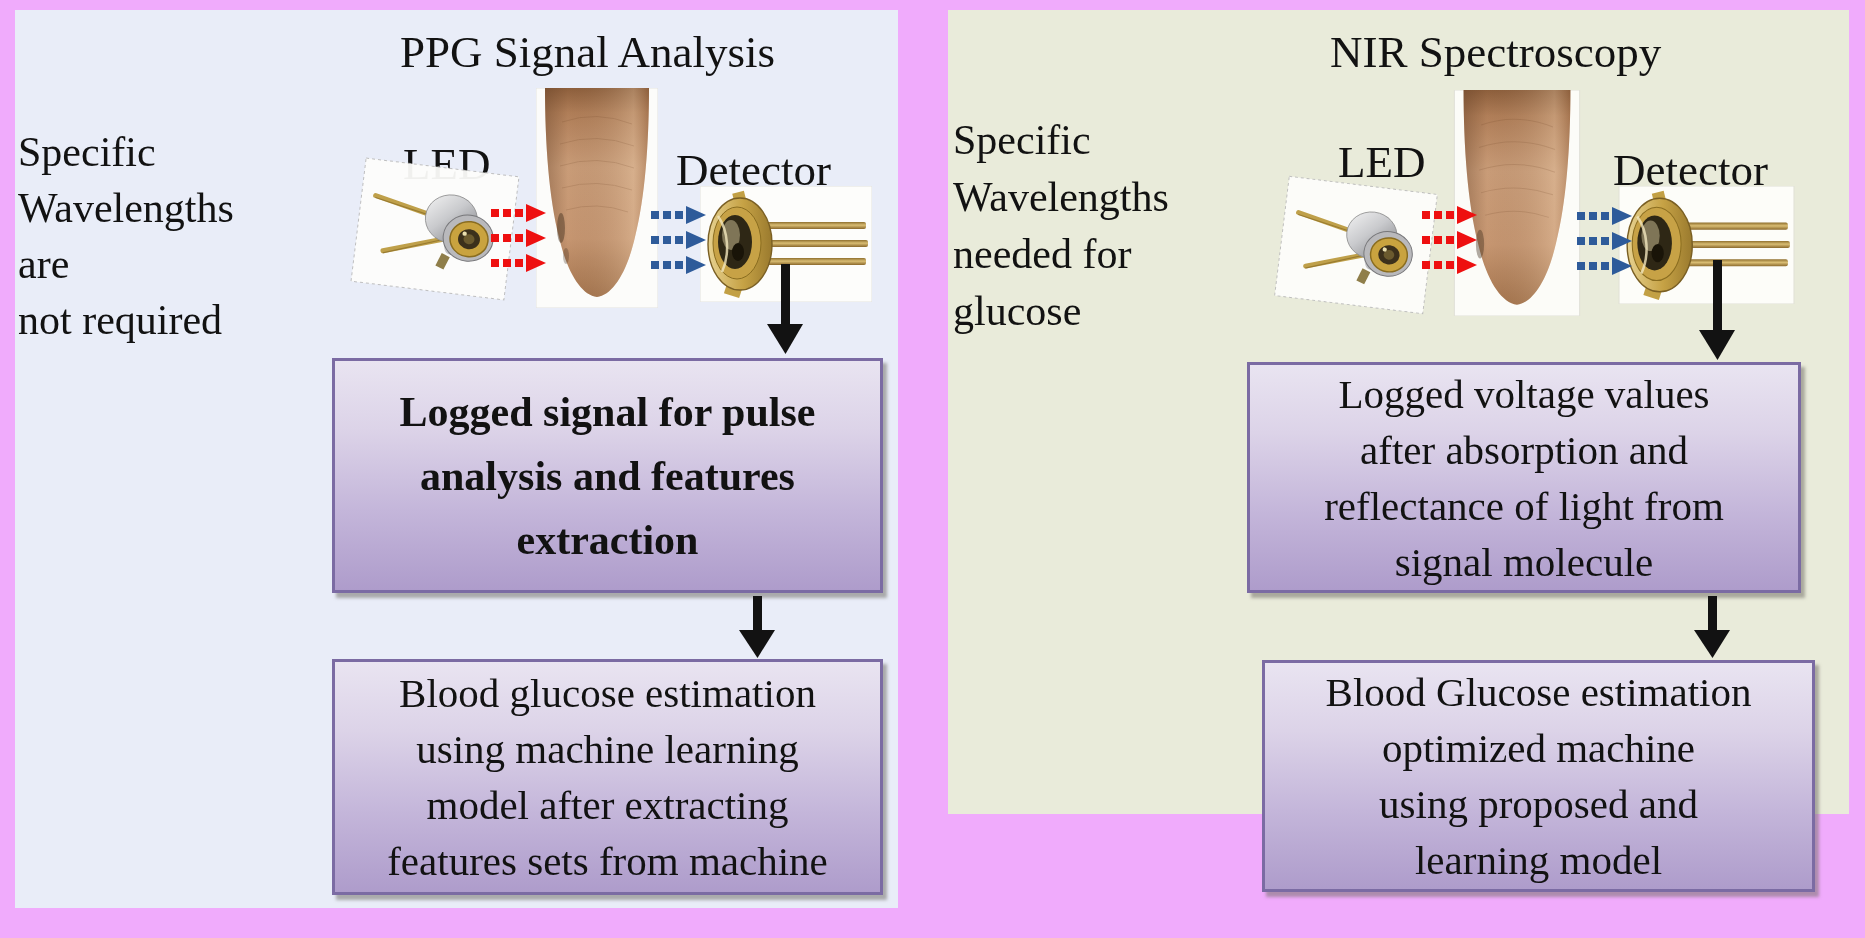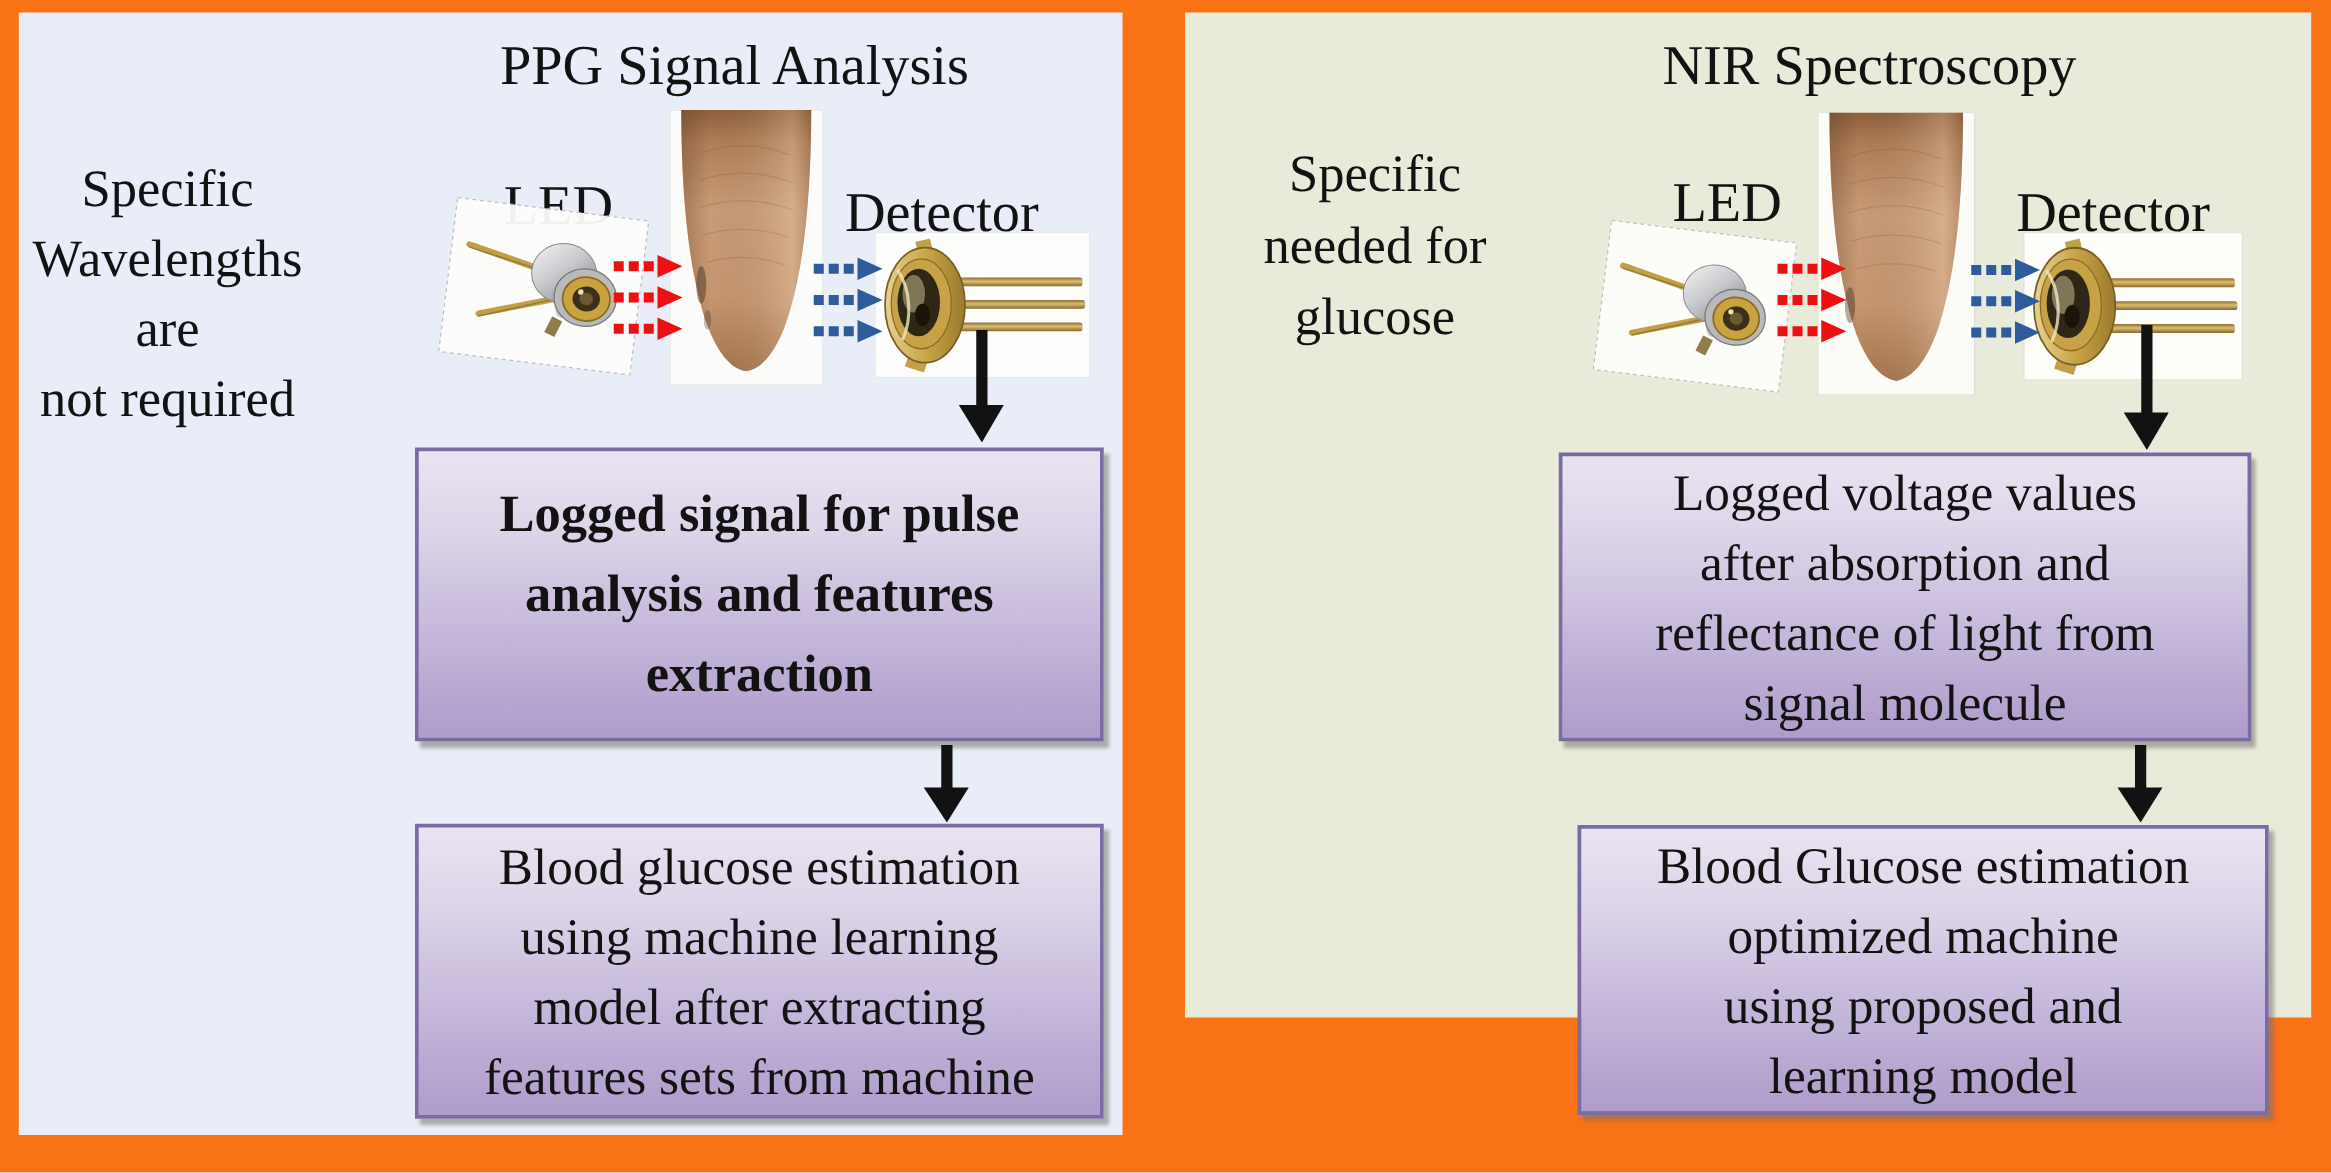--- a/index.html
+++ b/index.html
@@ -1,22 +1,22 @@
 <!DOCTYPE html>
 <html style="--left-panel-bg: #E9EDF8; --right-panel-bg: #E9EBDA; --box-border: #7B6BA3; --box-gradient-top: #E9E4F1; --box-gradient-bottom: #AE9CCB; --led-beam-red: #EE1010; --detector-beam-blue: #2E5B9A; --flow-arrow-black: #121212; --text-color: #121212;"><head>
 <meta charset="utf-8">
 <style>
   html,body{margin:0;padding:0;background:#ffffff;}
-  #stage{position:relative;width:1865px;height:938px;background:#f97316;overflow:hidden;
+  #stage{position:relative;width:1865px;height:938px;background:#f0abfc;overflow:hidden;
          font-family:"Liberation Serif","DejaVu Serif",serif;color:var(--text-color,#121212);}
   .panel{position:absolute;top:10px;}
   .panel-left{left:15px;width:883px;height:898px;background:var(--left-panel-bg,#E9EDF8);}
   .panel-right{left:948px;width:901px;height:804px;background:var(--right-panel-bg,#E9EBDA);}
   .title{position:absolute;font-size:45px;white-space:nowrap;letter-spacing:0px;}
-  .note{position:absolute;text-align:center;font-size:42px;}
+  .note{position:absolute;text-align:left;font-size:42px;}
   .devlabel{position:absolute;font-size:45px;white-space:nowrap;}
   .card{position:absolute;}
   .flowbox{position:absolute;border:3px solid var(--box-border,#7B6BA3);
            background:linear-gradient(180deg,var(--box-gradient-top,#E9E4F1) 0%,#DCD3E8 30%,#C4B6DA 65%,var(--box-gradient-bottom,#AE9CCB) 100%);
            box-shadow:4px 5px 3px rgba(118,115,108,0.55);
            display:flex;flex-direction:column;justify-content:center;align-items:center;
            text-align:center;font-size:42px;}
   .lh3{line-height:64px;}
   .lh4{line-height:56px;font-size:41px;}
   .abs{position:absolute;}
@@ -205,20 +205,21 @@
       <div>model after extracting</div>
       <div>features sets from machine</div>
     </div>
   </div>
 
   <div class="panel panel-right">
     <div class="title" style="left:382px;top:16px;">NIR Spectroscopy</div>
 
     <div class="note" style="left:5px;top:102px;width:294px;line-height:57px;">
       <div>Specific</div>
+      <div>Wavelengths</div>
       <div>needed for glucose</div>
     </div>
 
     <div class="devlabel" style="left:390px;top:126px;">LED</div>
     <div class="devlabel" style="left:665px;top:134px;">Detector</div>
 
     <div class="card" style="left:329px;top:173px;transform:rotate(7deg);">
       <svg width="158" height="124" viewBox="0 0 158 128">
         <rect x="2" y="2" width="154" height="124" fill="#FDFDFB" stroke="#bcbcbc" stroke-width="1" stroke-dasharray="3 3" opacity="0.95"></rect>
         <line x1="98" y1="56" x2="16" y2="38" stroke="#BFA04A" stroke-width="5" stroke-linecap="round"></line>

